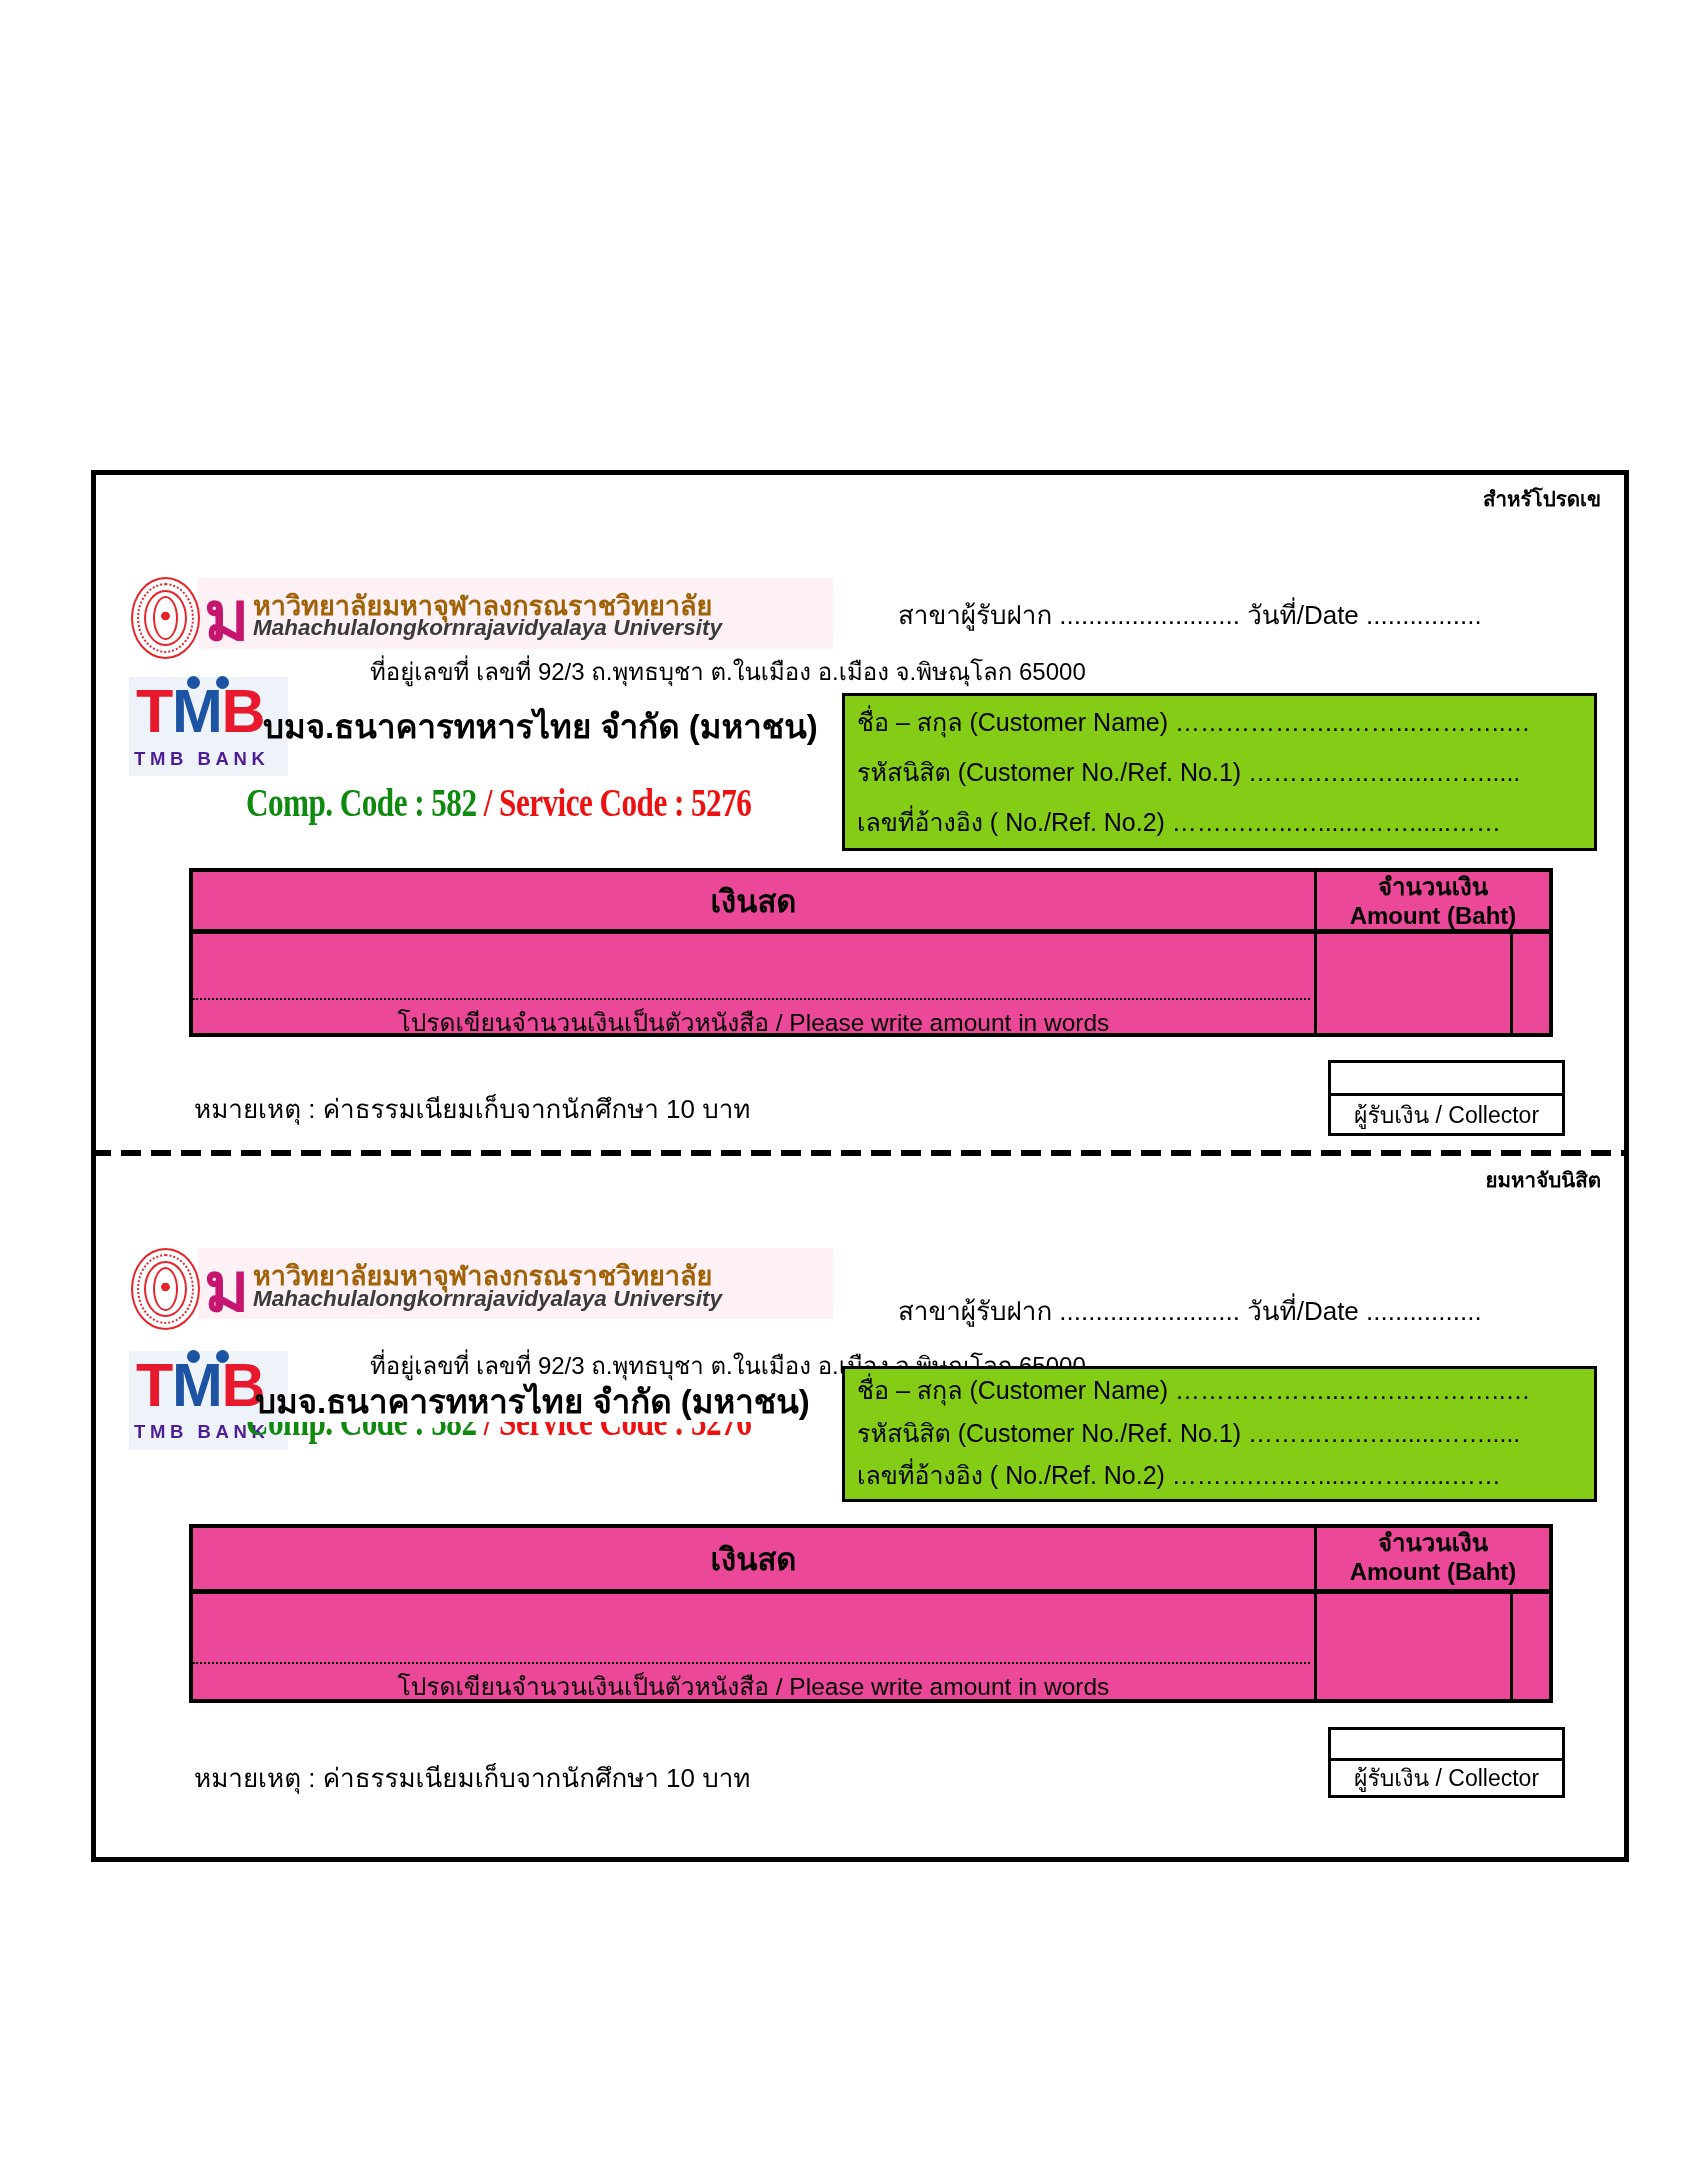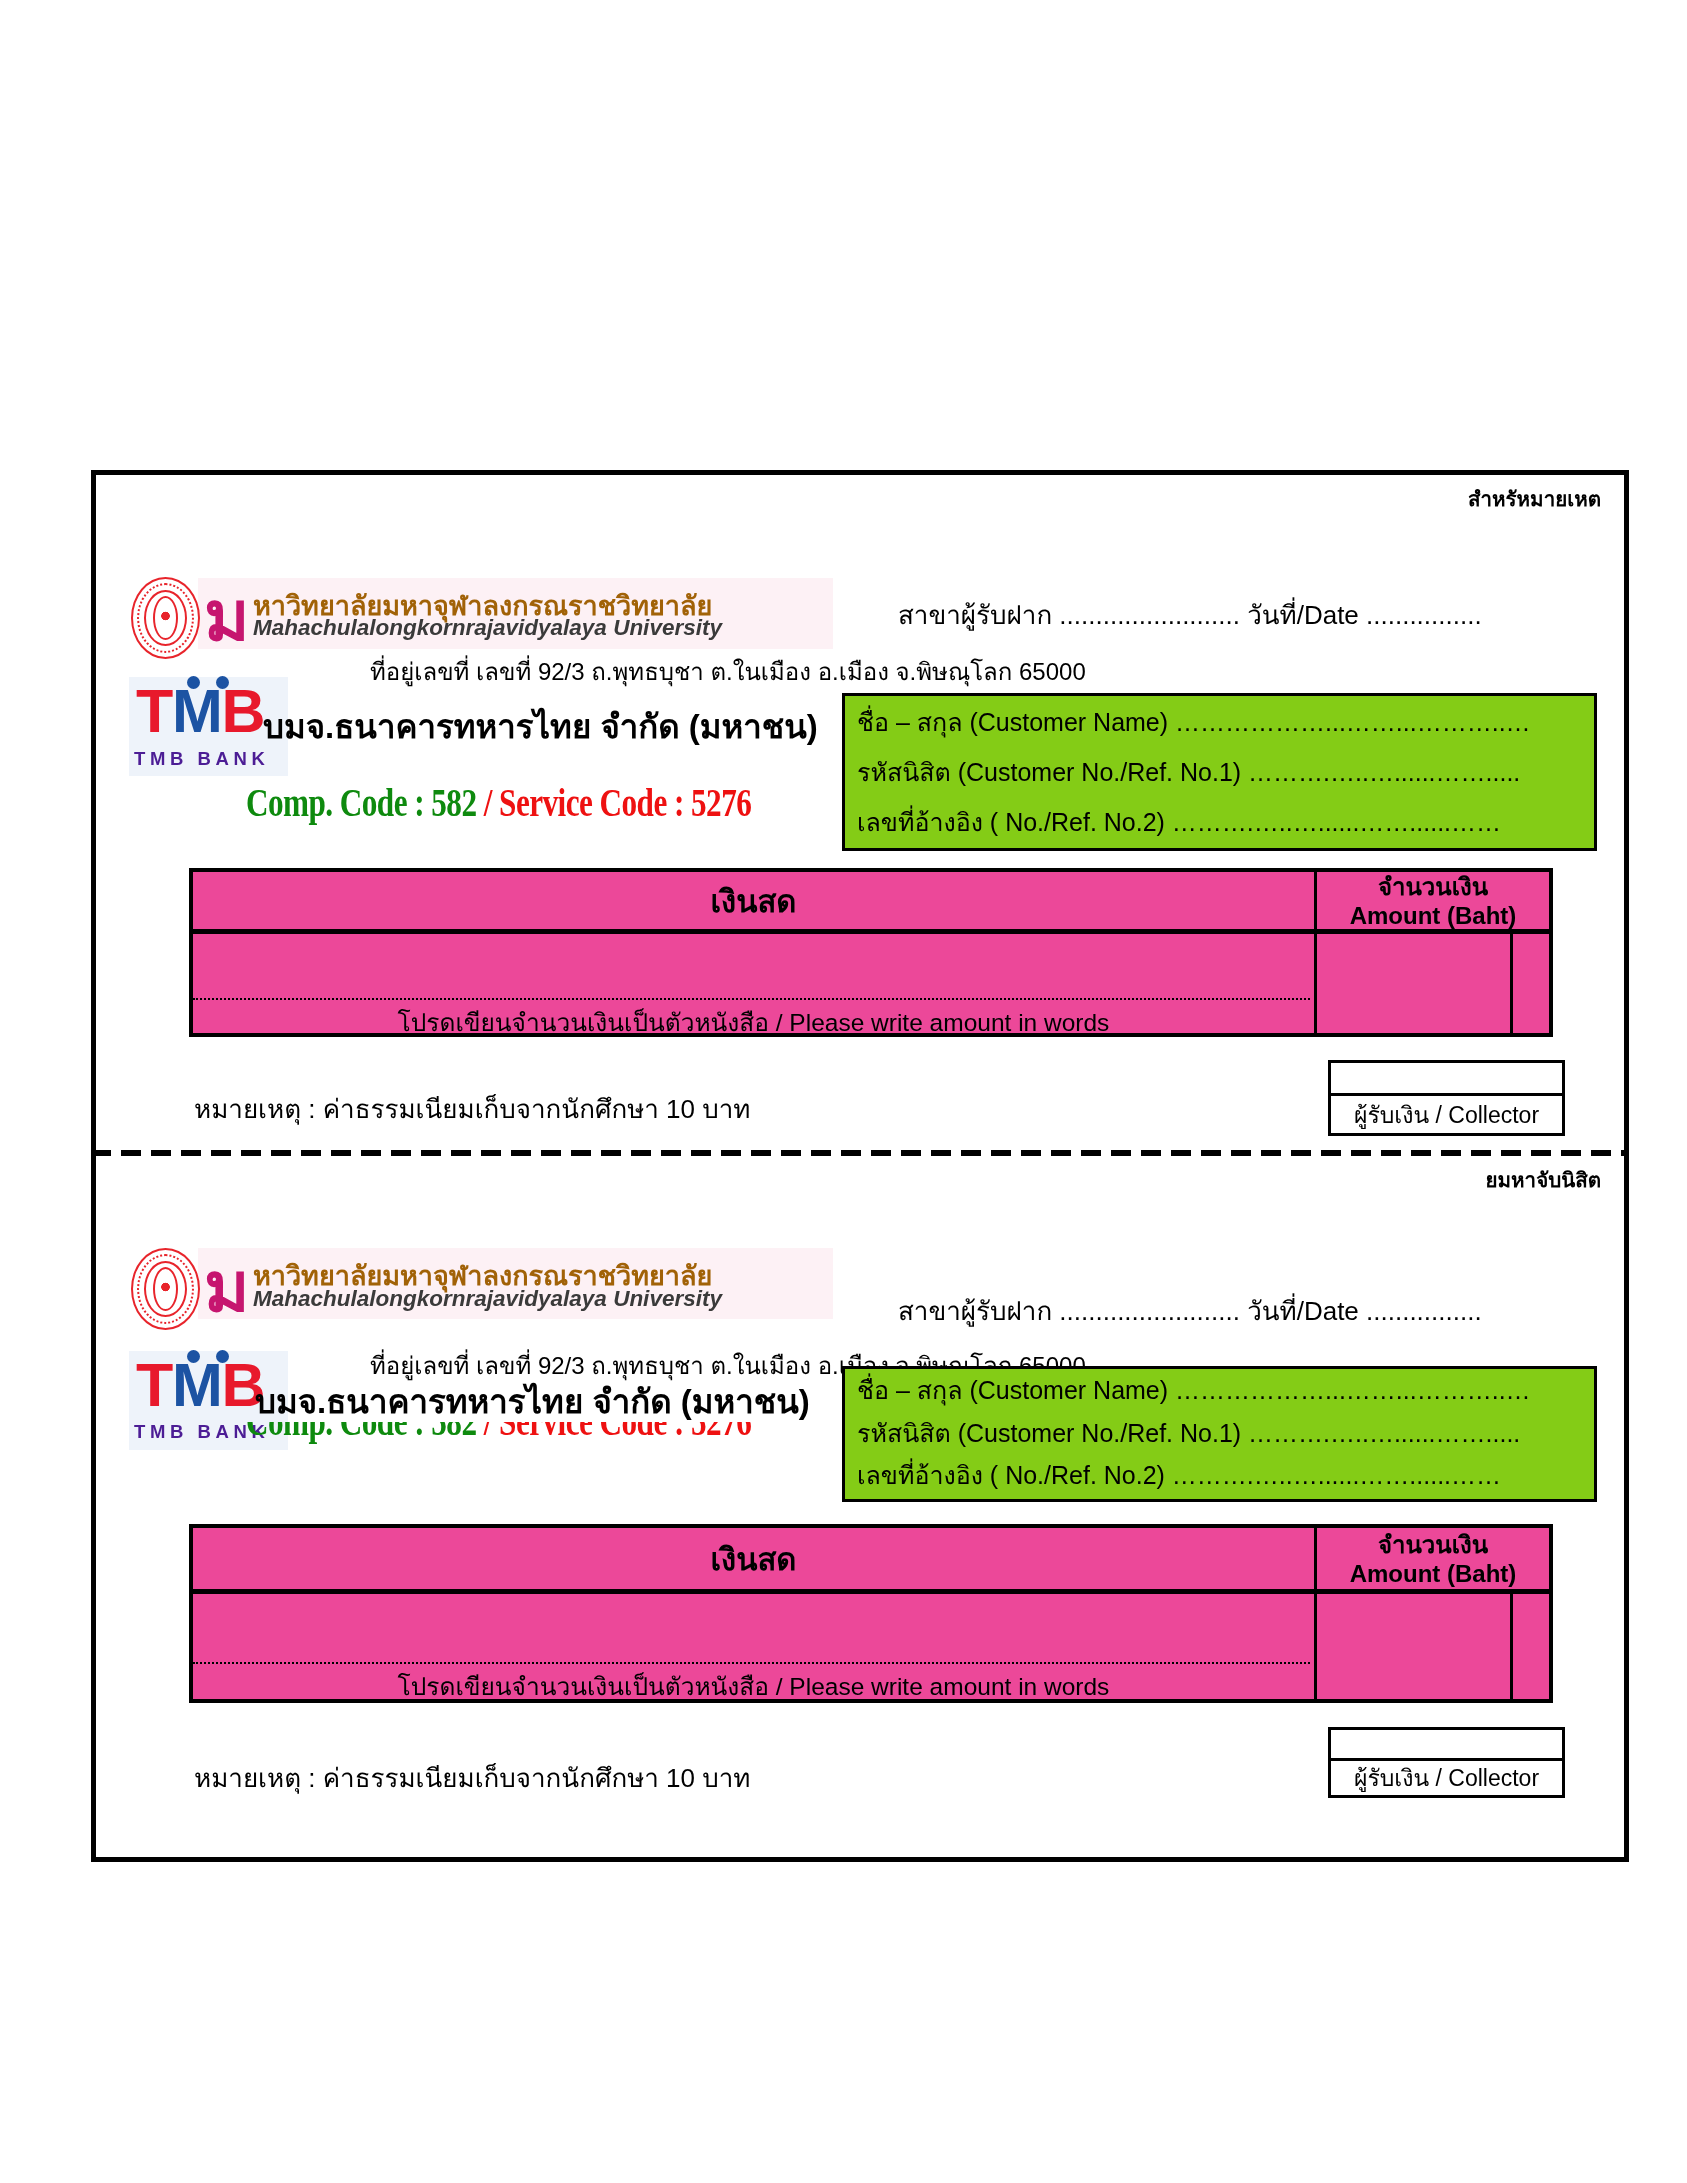--- a/index.html
+++ b/index.html
@@ -66,21 +66,21 @@
   #a-cust{left:842px;top:693px;height:152px;}
   #a-cust .line{line-height:48px;padding-top:2px;}
   #b-cust{left:842px;top:1366px;height:130px;}
   #b-cust .line{line-height:41px;padding-top:1.3px;}
   
   .dep-table{width:1356px;border:4px solid #000;background:#ec4899;}
   .dep-head{display:flex;border-bottom:5.3px solid #000;}
   .dep-head .cash{width:1124px;display:flex;align-items:center;justify-content:center;
     font-size:31px;font-weight:bold;border-right:3.3px solid #000;box-sizing:border-box;}
   .dep-head .amt{width:232px;text-align:center;font-size:24px;font-weight:bold;line-height:29px;
-    display:flex;flex-direction:column;justify-content:center;}
+    display:flex;flex-direction:column;}
   .dep-body{display:flex;position:relative;}
   .dep-body .cash-cell{width:1124px;border-right:3.3px solid #000;box-sizing:border-box;position:relative;}
   .dep-body .amt-cell{width:232px;position:relative;}
   .dep-body .satang-div{position:absolute;right:36px;top:0;bottom:0;width:2.6px;background:#000;}
   .dotted-amt{position:absolute;left:0;right:4px;border-top:2.6px dotted #000;}
   .words-label{position:absolute;left:0;right:0;text-align:center;font-size:24.5px;}
   #a-table{left:189px;top:868px;}
   #a-table .dep-head{height:57px;}
   #a-table .dep-body{height:99px;}
   #a-table .dotted-amt{top:64px;}
@@ -102,21 +102,21 @@
 </style>
 </head>
 <body>
 
 <div id="sheet">
 
   <div class="abs" id="main-border"></div>
   <div class="abs" id="tear-line"></div>
 
   <div>
-    <div class="abs corner-label" id="a-corner">สำหรัหมายเหต</div>
+    <div class="abs corner-label" id="a-corner">สำหรัโปรดเข</div>
 
     <div class="abs logo-tint-pink" id="a-pinkbg"></div>
     <div class="abs seal" id="a-seal">
       <div class="ring1"></div>
         <div class="ring2"></div>
         <div class="core"></div>
     </div>
     <div class="abs uni-m" id="a-uni-m">ม</div>
     <div class="abs uni-th" id="a-uni-th">หาวิทยาลัยมหาจุฬาลงกรณราชวิทยาลัย</div>
     <div class="abs uni-en" id="a-uni-en">Mahachulalongkornrajavidyalaya University</div>

